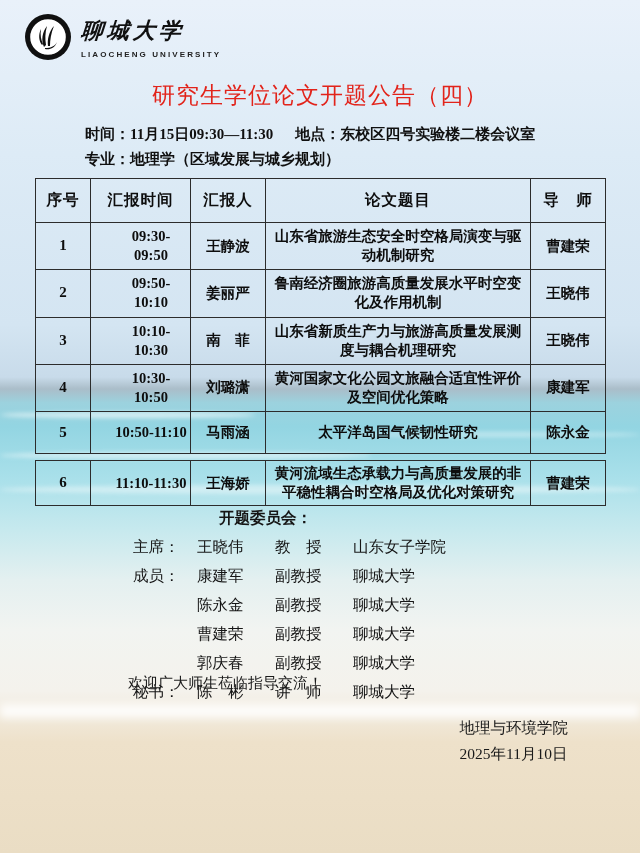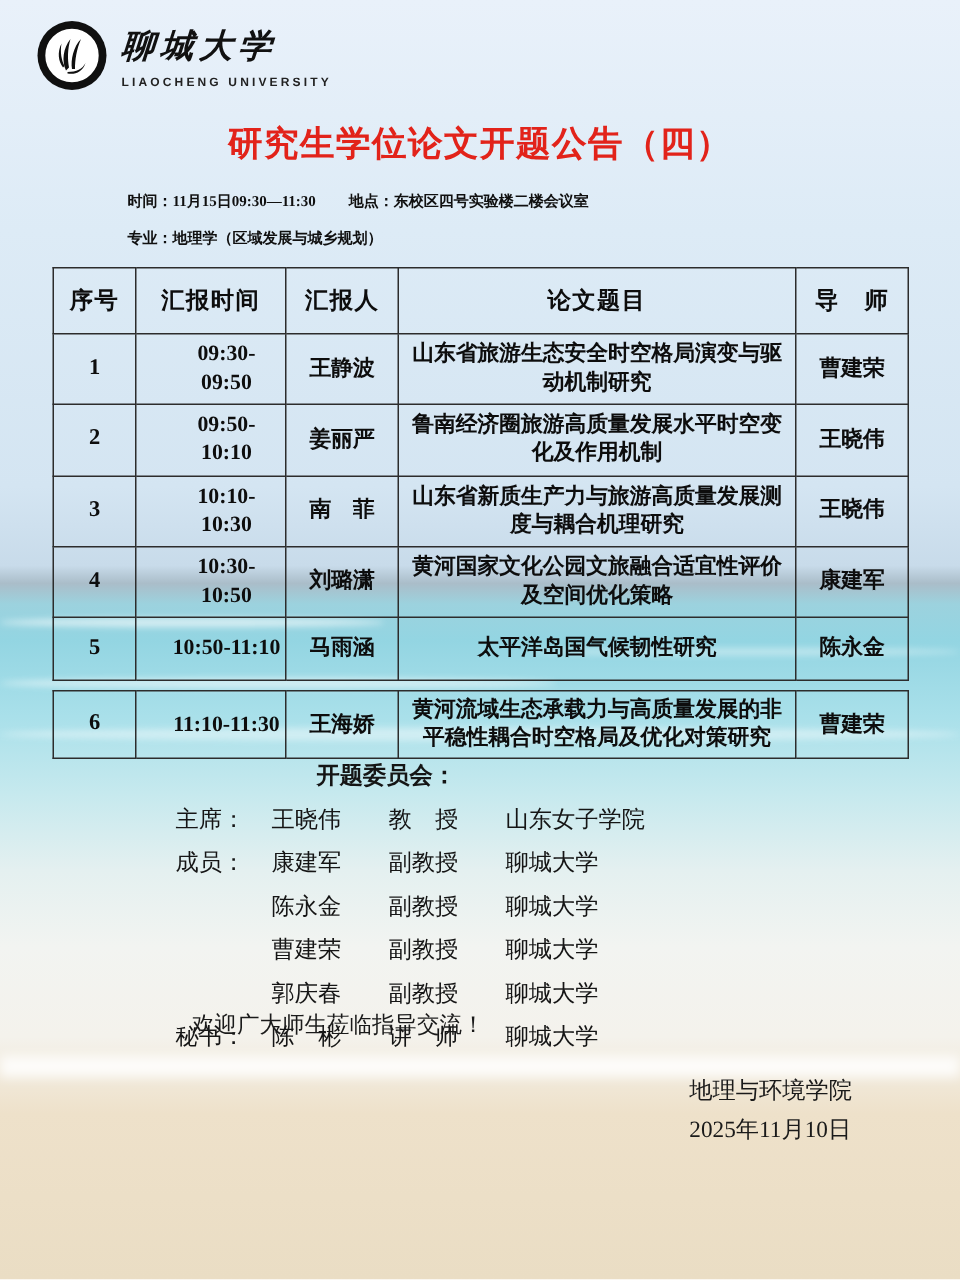--- a/index.html
+++ b/index.html
@@ -41,24 +41,24 @@
   .logo-row { position:absolute; left:24px; top:13px; display:flex; align-items:center; }
   .seal { width:48px; height:48px; flex:0 0 auto; }
   .logo-text { margin-left:9px; }
   .uni-cn { font-size:22px; font-weight:bold; letter-spacing:4px; color:#111;
     font-style:italic; transform:skewX(-4deg); }
   .uni-en { font-size:8px; font-weight:bold; letter-spacing:2.1px; color:#222; margin-top:4px;
     font-family:"Liberation Sans","DejaVu Sans",sans-serif; }
 
   
   .title { position:absolute; left:0; top:80px; width:100%; text-align:center;
-    font-size:23px; font-weight:bold; color:#e2231a; letter-spacing:1px; }
-
-  
-  .info { position:absolute; left:85px; top:122px; font-size:10px; font-weight:bold;
+    font-size:23px; font-weight:normal; color:#e2231a; letter-spacing:1px; }
+
+  
+  .info { position:absolute; left:85px; top:122px; font-size:15px; font-weight:bold;
     line-height:25px; color:#101010; }
   .info .spacer { display:inline-block; width:22px; }
 
   
   .tablewrap { position:absolute; left:35px; top:178px; width:570px; }
   table { border-collapse:collapse; table-layout:fixed; width:570px;
     background:transparent; }
   table.seg2 { margin-top:6px; }
   col.c1{width:55px;} col.c2{width:100px;} col.c3{width:75px;} col.c4{width:265px;} col.c5{width:75px;}
   th, td { border:1.6px solid #2c2c2c; text-align:center; vertical-align:middle;
@@ -71,21 +71,21 @@
 
   
   .committee { position:absolute; left:85px; top:503px; font-size:15.5px; color:#151515;
     line-height:29px; }
   .committee .heading { font-weight:600;text-align:center; }
   .c-row { display:flex; }
   .c-role { width:64px; }
   .c-name { width:78px; }
   .c-title { width:78px; }
   .c-aff { }
-  .c-rows { margin-left:32px; }
+  .c-rows { margin-left:48px; }
 
   
   .welcome { position:absolute; left:128px; top:674px; font-size:15px; color:#1a1a1a; }
   .signature { position:absolute; right:72px; top:715px; text-align:left;
     font-size:15.5px; line-height:26px; color:#1a1a1a;margin-left:27px; }
 </style>
 </head>
 <body>
 
 <div class="page">

